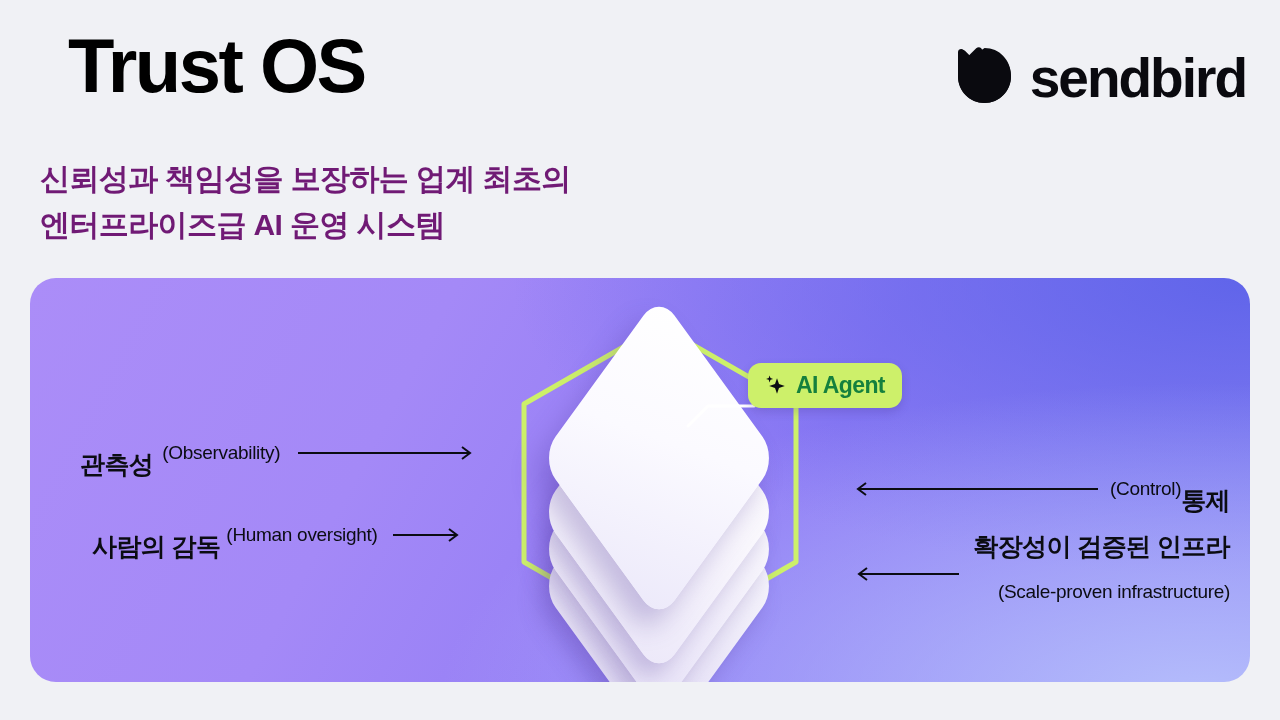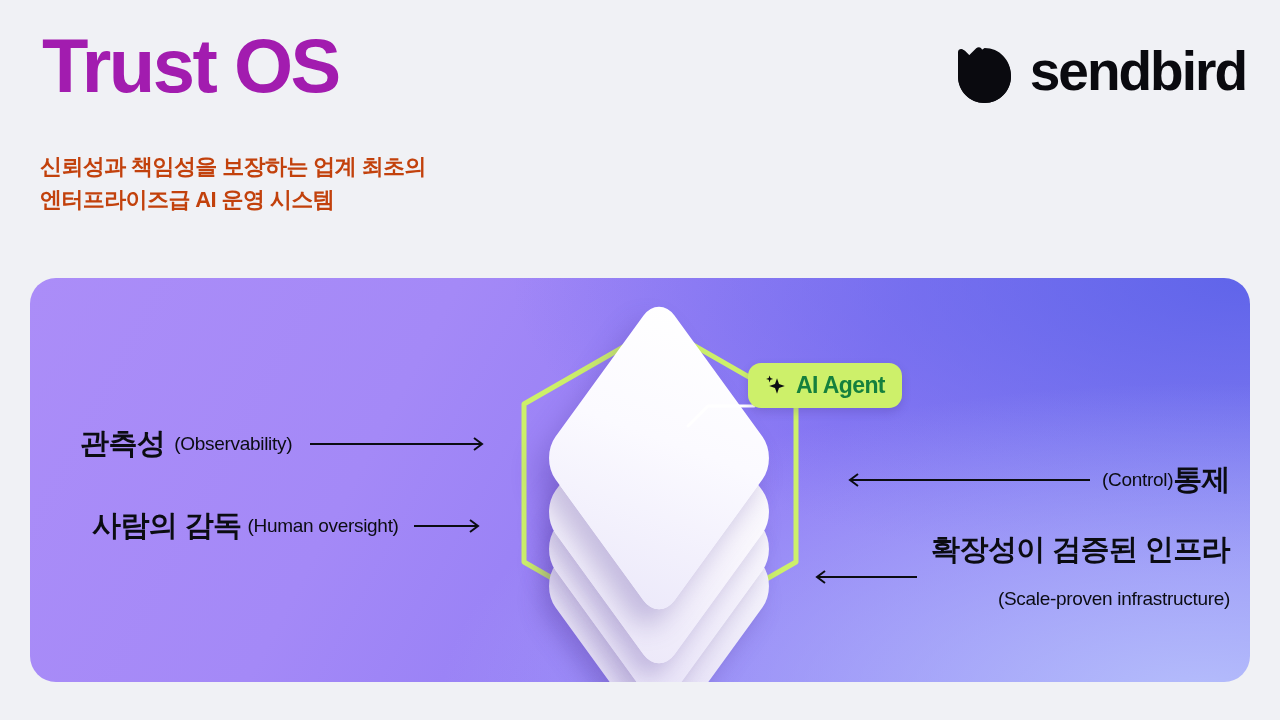--- a/index.html
+++ b/index.html
@@ -18,48 +18,48 @@
 
   
   #header {
     position: absolute;
     left: 0; top: 0;
     width: 1280px;
     height: 278px;
   }
   #page-title {
     position: absolute;
-    left: 42px;
+    left: 68px;
     top: 28px;
     font-size: 76px;
     font-weight: 700;
     letter-spacing: -2.5px;
     line-height: 1.0;
-    color: #a21caf;
+    color: #000000;
     white-space: nowrap;
   }
   #subtitle {
     position: absolute;
     left: 40px;
-    top: 150px;
-    font-size: 22px;
+    top: 156px;
+    font-size: 30px;
     font-weight: 700;
     line-height: 1.52;
     letter-spacing: -0.6px;
-    color: #c2410c;
+    color: #701a75;
   }
   .subtitle-line { display: block; white-space: nowrap; }
 
   
   #brand-logo {
     position: absolute;
     right: 34px;
     top: 44px;
     display: flex;
-    align-items: flex-start;
+    align-items: flex-end;
     gap: 14px;
   }
   #brand-mark { display: block; }
   #brand-wordmark {
     font-size: 55px;
     font-weight: 700;
     letter-spacing: -2px;
     color: #0a0a0f;
     line-height: 1;
   }
@@ -148,23 +148,24 @@
 
   
   .annotation {
     position: absolute;
     display: flex;
     align-items: center;
     white-space: nowrap;
     color: #0b0c12;
   }
   .anno-ko {
-    font-size: 29px;
+    font-size: 25px;
     font-weight: 700;
     letter-spacing: -0.6px;
+    margin-top: 24px;
   }
   .anno-en {
     font-size: 19px;
     font-weight: 500;
     letter-spacing: -0.3px;
   }
   .anno-en-sub {
     font-size: 19px;
     font-weight: 500;
     letter-spacing: -0.3px;

